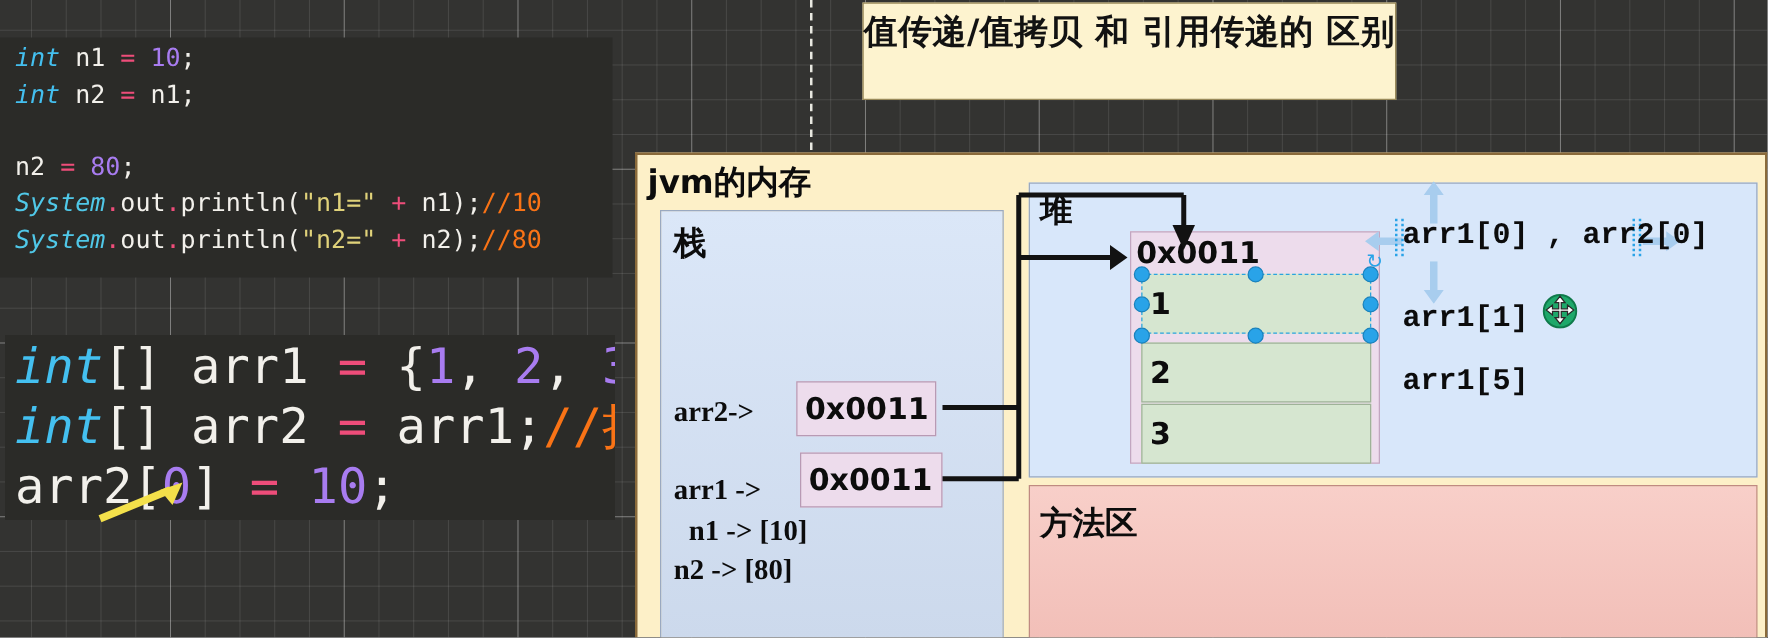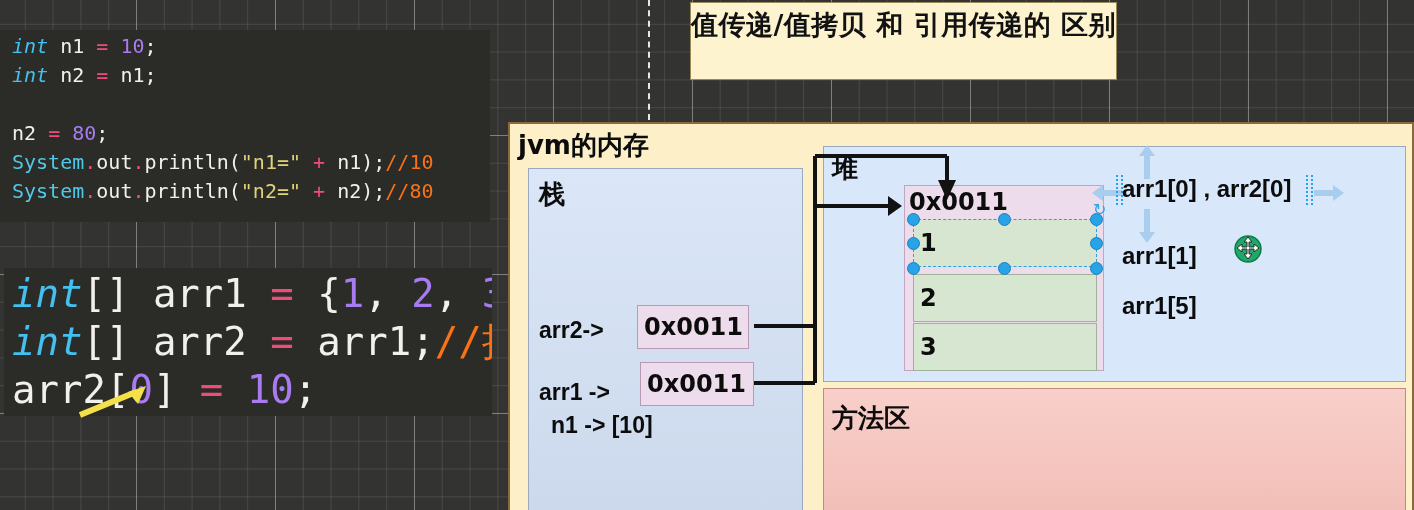--- a/index.html
+++ b/index.html
@@ -30,21 +30,21 @@
     font-family: "DejaVu Sans Mono", "Liberation Mono", monospace;
     white-space: pre; overflow: hidden; color: #e8e6e3;
   }
   #code-top { left: 0; top: 30px; width: 490px; height: 192px; font-size: 20px; line-height: 29px; padding: 2px 0 0 12px; }
   #code-bottom { left: 4px; top: 268px; width: 488px; height: 148px; font-size: 39px; line-height: 48px; padding: 2px 0 0 8px; }
   .kw   { color: #44c0f0; font-style: italic; }
   .num  { color: #a87cf0; }
   .op   { color: #ee4d7a; }
   .str  { color: #e0d27a; }
   .cmt  { color: #f97316; }
-  .cls  { color: #50c8e8; }
+  .cls  { color: #50c8e8; font-style: italic; }
   .pln  { color: #f2f0eb; }
   #code-faded-line {
     position: absolute; left: 12px; top: 28px; width: 478px; height: 22px;
     overflow: hidden; color: #6e6b5e; font-size: 20px;
     font-family: "DejaVu Sans Mono", "Liberation Mono", monospace; white-space: pre;
   }
   #code-faded-line2 {
     position: absolute; left: 16px; top: 266px; width: 480px; height: 20px;
     overflow: hidden; color: #6e6b5e; font-size: 26px;
     font-family: "DejaVu Sans Mono", "Liberation Mono", monospace; white-space: pre;
@@ -80,21 +80,21 @@
     position: absolute; left: 18px; top: 44px; width: 275px; height: 344px;
     background: linear-gradient(to bottom, #dbe7f8, #ccd9ec);
     border: 1px solid #9aa9c0;
   }
   #stack-title {
     position: absolute; left: 10px; top: 8px; font-size: 26px; font-weight: bold;
     color: #0c0c0c; font-family: "DejaVu Sans", "Liberation Sans", sans-serif;
   }
   .stack-var {
     position: absolute; font-size: 23px; font-weight: bold; color: #0c0c0c;
-    font-family: Liberation Sans, sans-serif; white-space: nowrap;
+    font-family: Liberation Serif, serif; white-space: nowrap;
   }
   .addr-box {
     position: absolute; background: #eddcec; border: 1px solid #b89ab4;
     display: flex; align-items: center; padding-left: 6px;
     font-size: 24px; font-weight: bold; color: #0c0c0c;
     font-family: "DejaVu Sans", "Liberation Sans", sans-serif;
   }
 
   
   #heap-box {
@@ -126,21 +126,21 @@
   .handle {
     position: absolute; width: 13px; height: 13px; border-radius: 50%;
     background: #29a3e8; border: 1px solid #1b82bc; z-index: 6;
   }
   #rotate-icon {
     position: absolute; right: -6px; top: 16px; width: 16px; height: 16px;
     color: #29a3e8; font-size: 16px; line-height: 16px; z-index: 6;
   }
   .idx-label {
     position: absolute; font-size: 24px; font-weight: bold; color: #0c0c0c;
-    white-space: nowrap; font-family: Liberation Sans, sans-serif;
+    white-space: nowrap; font-family: Liberation Mono, monospace;
   }
   #label-sel-wrap { position: absolute; left: 296px; top: 28px; }
   .drag-arrow { position: absolute; color: #a8cdee; }
   .sel-bracket {
     position: absolute; top: 0; width: 7px; height: 30px;
     border-left: 2px dotted #29a3e8; border-right: 2px dotted #29a3e8;
   }
   #green-cursor {
     position: absolute; left: 1233px; top: 233px; width: 30px; height: 30px; z-index: 20;
   }
@@ -187,20 +187,21 @@
   <div id="jvm-panel">
     <div id="jvm-title">jvm的内存</div>
 
     <div id="stack-box">
       <div id="stack-title">栈</div>
       <div class="stack-var" style="left:10px; top:148px;">arr2-&gt;</div>
       <div class="addr-box" style="left:108px; top:136px; width:112px; height:44px;">0x0011</div>
       <div class="stack-var" style="left:10px; top:210px;">arr1 -&gt;</div>
       <div class="addr-box" style="left:111px; top:193px; width:114px; height:44px;">0x0011</div>
       <div class="stack-var" style="left:22px; top:243px;">n1 -&gt; [10]</div>
+      <div class="stack-var" style="left:10px; top:274px;">n2 -&gt; [80]</div>
     </div>
 
     <div id="heap-box">
       <div id="heap-title">堆</div>
 
       <div id="array-obj">
         <div id="array-addr">0x0011</div>
         <div class="cell" id="cell-0">1</div>
         <div class="cell" id="cell-1">2</div>
         <div class="cell" id="cell-2">3</div>

